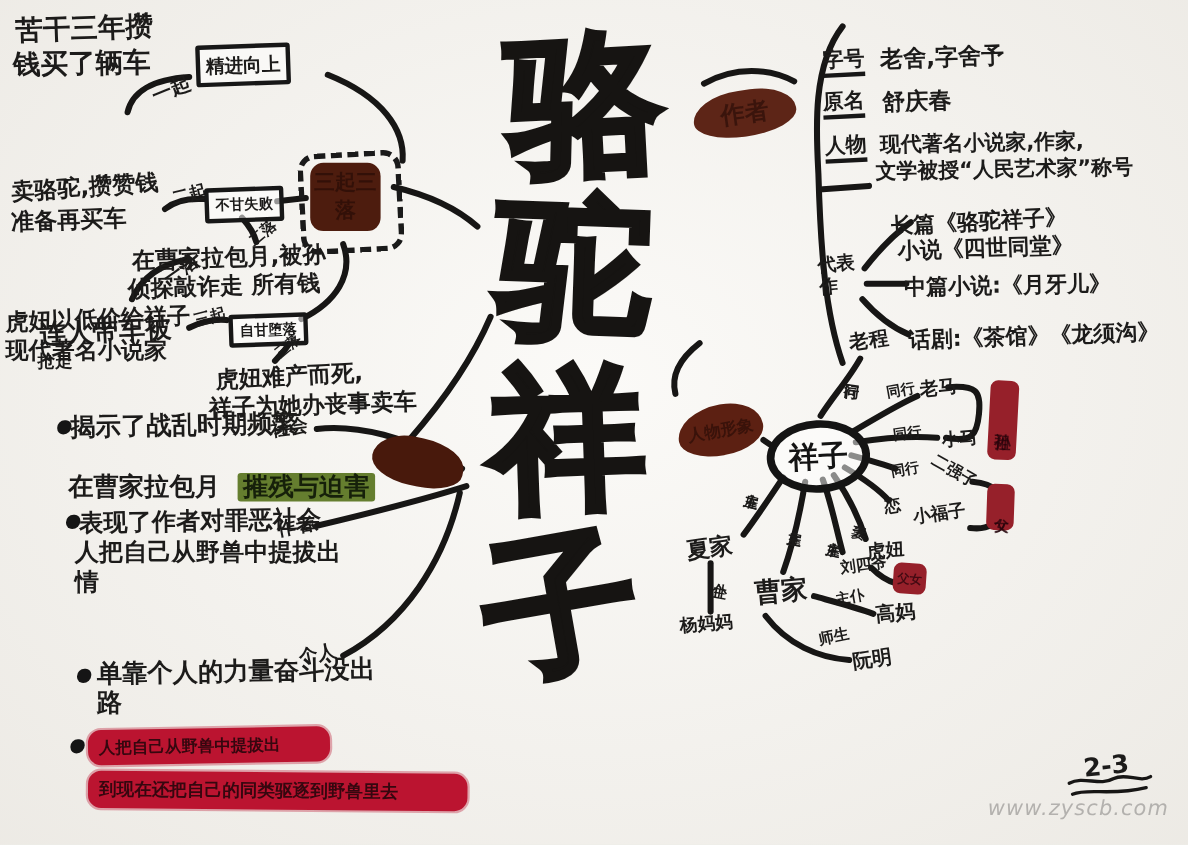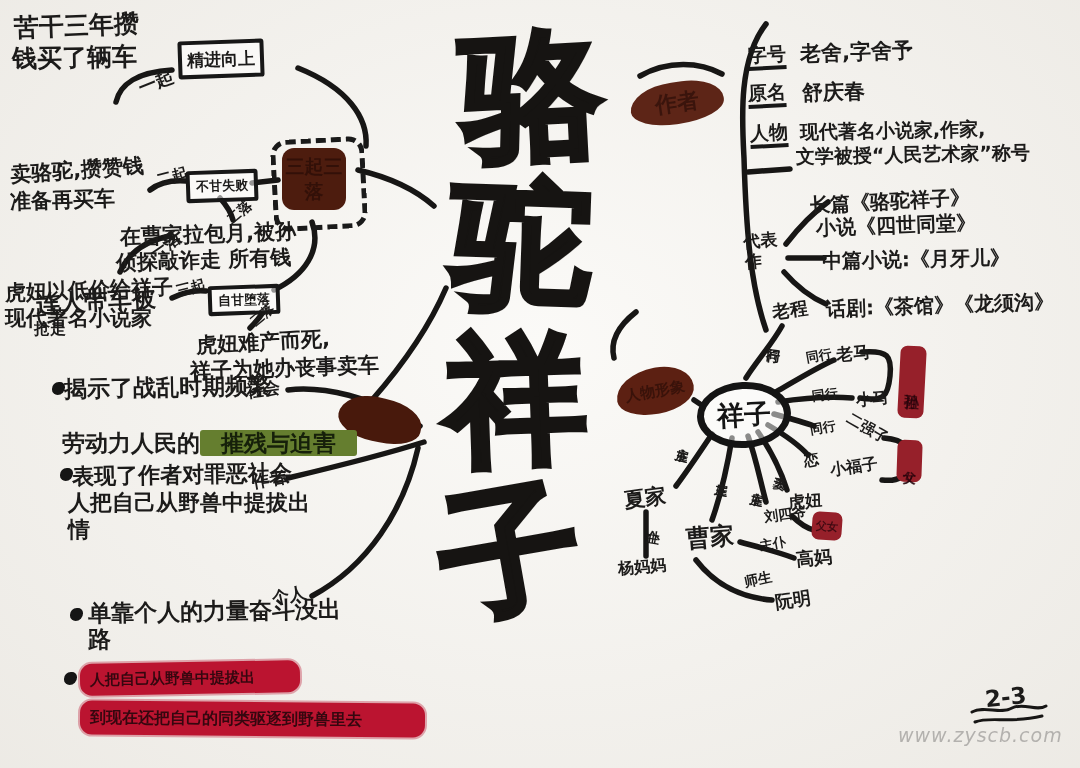--- a/index.html
+++ b/index.html
@@ -11,21 +11,21 @@
   .hw{position:absolute;font-weight:700;color:#1c1b1a;white-space:nowrap;line-height:1.15;}
   .bigchar{position:absolute;font-size:140px;font-weight:900;color:#161412;line-height:1;
            -webkit-text-stroke:5px #161412;text-shadow:2px 2px 0 rgba(22,20,18,.2);}
   .box{position:absolute;border:4px solid #171717;border-radius:3px;display:flex;align-items:center;
        justify-content:center;font-weight:700;color:#1c1b1a;background:rgba(255,255,255,.55);}
   .blob{position:absolute;background:#54200f;display:flex;align-items:center;justify-content:center;
         color:rgba(30,8,4,.55);font-weight:700;text-align:center;}
   .dashbox{position:absolute;border:5px dashed #1a1a1a;border-radius:16px;}
   .tagred{position:absolute;background:#96202a;color:rgba(32,2,8,.7);writing-mode:vertical-rl;
           font-weight:700;display:flex;align-items:center;justify-content:center;border-radius:7px;}
-  .hl-green{background:#657e2f;color:#16200a;padding:0 21px;border-radius:3px;}
+  .hl-green{background:#657e2f;color:#16200a;padding:0 5px;border-radius:3px;margin-left:16px;}
   .redbar{position:absolute;background:#bb1430;border-radius:12px;display:flex;align-items:center;
           color:#35070f;font-weight:700;padding:2px 10px;box-shadow:0 0 0 2px rgba(187,20,48,.35);}
   .dot{position:absolute;width:13px;height:13px;background:#151515;border-radius:55% 40% 60% 45%;}
   .circle{position:absolute;border:7px solid #141414;border-radius:50%;display:flex;align-items:center;
           justify-content:center;font-weight:900;color:#141414;background:rgba(255,255,255,.5);}
   .vtext{writing-mode:vertical-rl;}
   .watermark{position:absolute;color:#b3b1ae;font-weight:400;letter-spacing:1px;font-style:italic;}
   svg.wires{position:absolute;left:0;top:0;pointer-events:none;}
   svg.wires path{fill:none;stroke:#171615;stroke-width:5.5;stroke-linecap:round;}
   svg.wires path.thin{stroke-width:3;}
@@ -108,21 +108,21 @@
   <div class="box" style="left:208px;top:285px;width:64px;height:22px;font-size:13px;transform:rotate(-2deg)">自甘堕落</div>
   <div class="hw" style="left:250px;top:308px;font-size:13px;transform:rotate(-40deg)">三落</div>
   <div class="hw" style="left:196px;top:330px;font-size:21px;transform:rotate(-3deg)">虎妞难产而死,</div>
   <div class="hw" style="left:190px;top:356px;font-size:21px;transform:rotate(-2deg)">祥子为她办丧事卖车</div>
 
   <div class="blob" style="left:338px;top:398px;width:84px;height:44px;background:#48190c;border-radius:46% 54% 50% 50%/60% 55% 45% 50%;transform:rotate(12deg)"></div>
 
   <div class="dot" style="left:52px;top:382px"></div>
   <div class="hw" style="left:64px;top:374px;font-size:23px;transform:rotate(-1deg)">揭示了战乱时期频繁</div>
   <div class="hw" style="left:62px;top:430px;font-size:23px">
-    <span>劳动力人民的</span><span class="hl-green">摧残与迫害</span>
+    <span>在曹家拉包月</span><span class="hl-green">摧残与迫害</span>
   </div>
   <div class="hw" style="left:246px;top:380px;font-size:17px;transform:rotate(-8deg)">社会</div>
 
   <div class="dot" style="left:60px;top:468px"></div>
   <div class="hw" style="left:72px;top:462px;font-size:22px;transform:rotate(-1deg)">表现了作者对罪恶社会</div>
   <div class="hw" style="left:68px;top:490px;font-size:22px">人把自己从野兽中提拔出</div>
   <div class="hw" style="left:68px;top:517px;font-size:22px">情</div>
   <div class="hw" style="left:252px;top:470px;font-size:17px;transform:rotate(-10deg)">作者</div>
 
   <div class="dot" style="left:70px;top:608px"></div>

